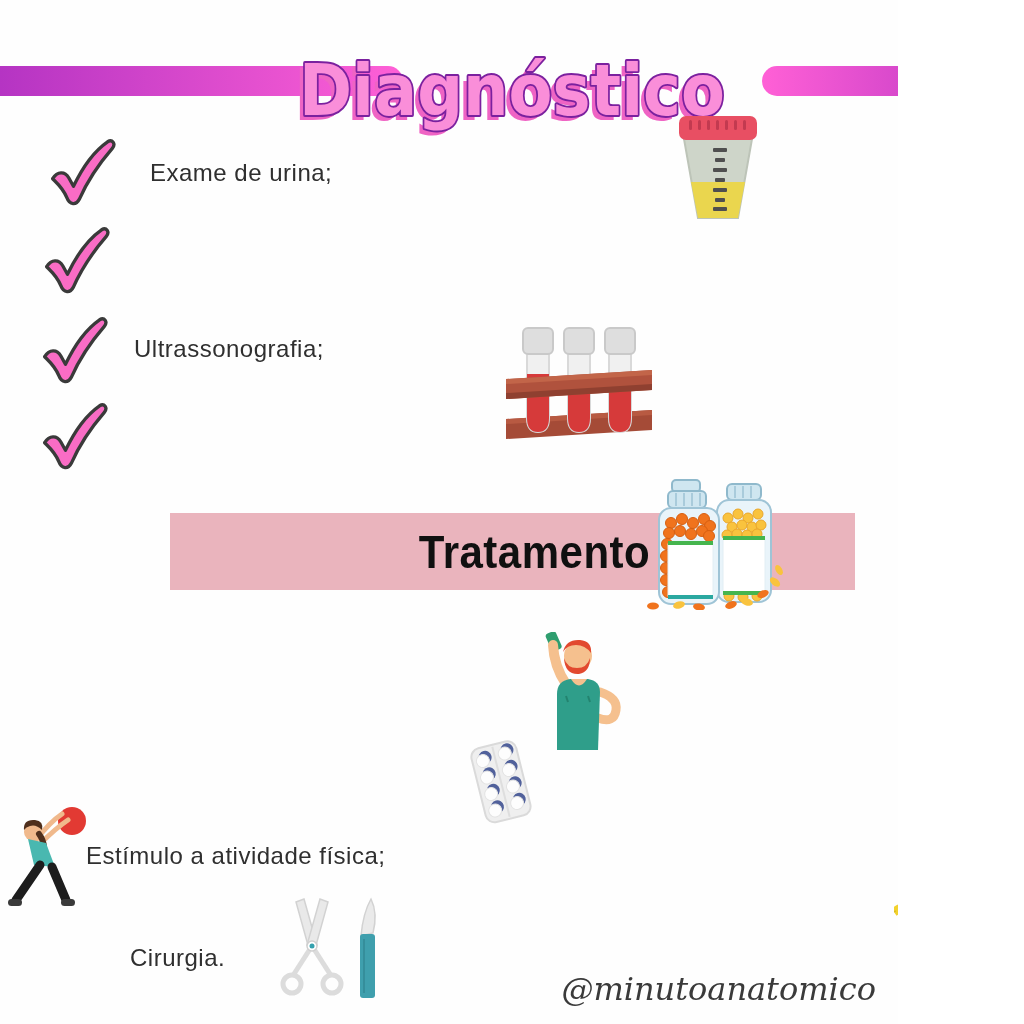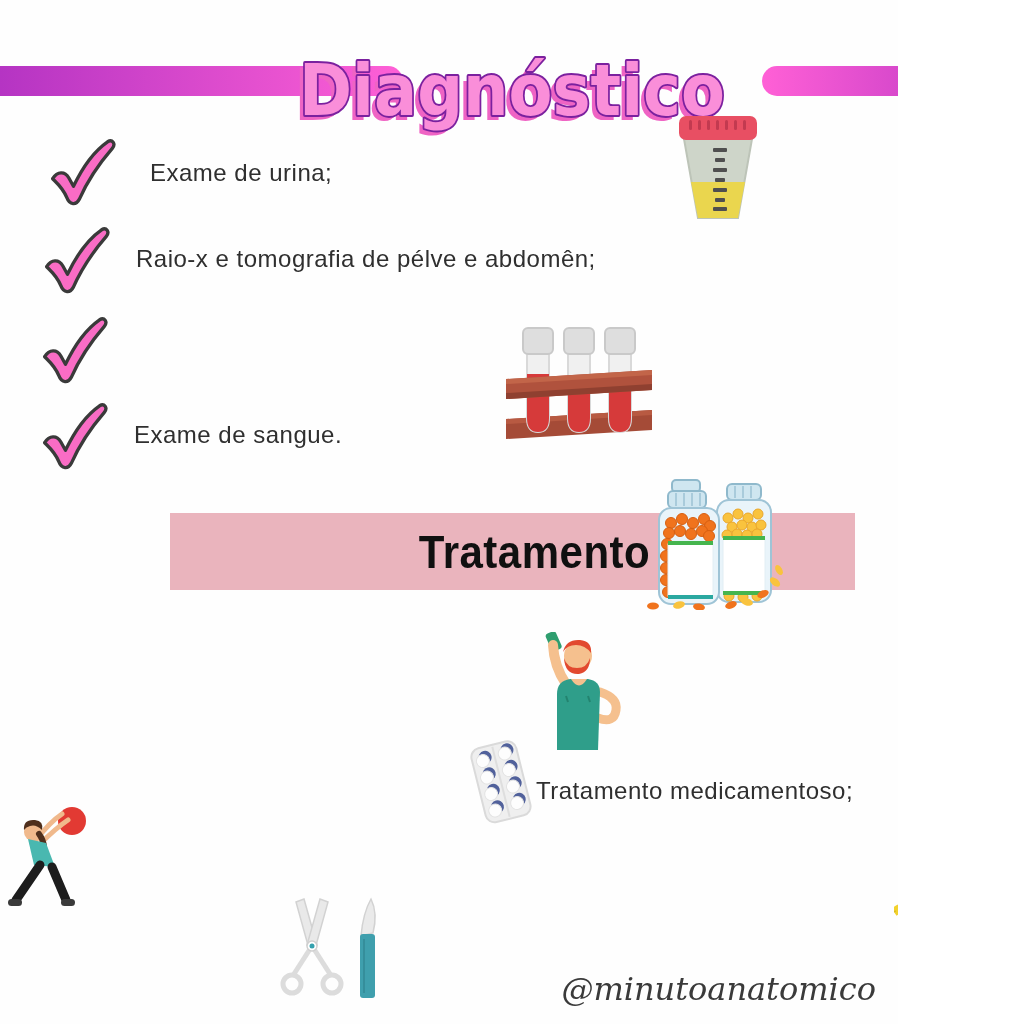--- a/index.html
+++ b/index.html
@@ -43,30 +43,29 @@
   </svg>
 
   <svg class="check" style="left:46px;top:138px" viewBox="0 0 76 76">
     <path d="M7 43 C12 35 20 35 24 42 L29 51 C39 30 52 13 65 4 C70 1 74 6 70 11 C57 26 43 47 35 65 C32 71 25 71 22 63 C18 53 12 48 7 43 Z" fill="var(--check-pink)" stroke="#3a3a3a" stroke-width="3.5" stroke-linejoin="round"></path>
   </svg>
   <div class="item-text" style="left:150px;top:173px">Exame de urina;</div>
 
   <svg class="check" style="left:40px;top:226px" viewBox="0 0 76 76">
     <path d="M7 43 C12 35 20 35 24 42 L29 51 C39 30 52 13 65 4 C70 1 74 6 70 11 C57 26 43 47 35 65 C32 71 25 71 22 63 C18 53 12 48 7 43 Z" fill="var(--check-pink)" stroke="#3a3a3a" stroke-width="3.5" stroke-linejoin="round"></path>
   </svg>
-  <div class="item-text" style="left:136px;top:259px">Raio-x e tomografia de pélve e abdomên;</div>
 
   <svg class="check" style="left:38px;top:316px" viewBox="0 0 76 76">
     <path d="M7 43 C12 35 20 35 24 42 L29 51 C39 30 52 13 65 4 C70 1 74 6 70 11 C57 26 43 47 35 65 C32 71 25 71 22 63 C18 53 12 48 7 43 Z" fill="var(--check-pink)" stroke="#3a3a3a" stroke-width="3.5" stroke-linejoin="round"></path>
   </svg>
+  <div class="item-text" style="left:134px;top:349px">Ultrassonografia;</div>
 
   <svg class="check" style="left:38px;top:402px" viewBox="0 0 76 76">
     <path d="M7 43 C12 35 20 35 24 42 L29 51 C39 30 52 13 65 4 C70 1 74 6 70 11 C57 26 43 47 35 65 C32 71 25 71 22 63 C18 53 12 48 7 43 Z" fill="var(--check-pink)" stroke="#3a3a3a" stroke-width="3.5" stroke-linejoin="round"></path>
   </svg>
-  <div class="item-text" style="left:134px;top:435px">Exame de sangue.</div>
 
   <div class="icon" style="left:663px;top:110px;width:110px;height:114px">
     <svg viewBox="0 0 110 114">
       <polygon points="21,29 89,29 75,108 35,108" fill="#ced5c9" stroke="#bdc4b8" stroke-width="2"></polygon>
       <polygon points="28,72 82,72 75,108 35,108" fill="#ead64e"></polygon>
       <rect x="16" y="6" width="78" height="24" rx="7" fill="#e84f63"></rect>
       <rect x="26" y="10" width="3" height="10" rx="1.5" fill="#c23a50"></rect>
         <rect x="35" y="10" width="3" height="10" rx="1.5" fill="#c23a50"></rect>
       <rect x="44" y="10" width="3" height="10" rx="1.5" fill="#c23a50"></rect>
         <rect x="53" y="10" width="3" height="10" rx="1.5" fill="#c23a50"></rect>
@@ -197,53 +196,54 @@
       <circle cx="33.5" cy="48.5" r="6.5" fill="#51619b"></circle>
         <circle cx="30.5" cy="51.5" r="6.5" fill="#fdfdfd" stroke="#e3e3e3"></circle>
       <circle cx="56.5" cy="46.5" r="6.5" fill="#51619b"></circle>
         <circle cx="53.5" cy="49.5" r="6.5" fill="#fdfdfd" stroke="#e3e3e3"></circle>
       <circle cx="33.5" cy="65.5" r="6.5" fill="#51619b"></circle>
         <circle cx="30.5" cy="68.5" r="6.5" fill="#fdfdfd" stroke="#e3e3e3"></circle>
       <circle cx="56.5" cy="63.5" r="6.5" fill="#51619b"></circle>
         <circle cx="53.5" cy="66.5" r="6.5" fill="#fdfdfd" stroke="#e3e3e3"></circle>
     </svg>
   </div>
-  <div class="item-text" style="left:536px;top:791px">Tratamento medicamentoso;</div>
 
   <div class="icon" style="left:6px;top:806px;width:104px;height:110px">
     <svg viewBox="0 0 104 110">
       <circle cx="66" cy="15" r="14" fill="#e23a33"></circle>
       <path d="M30 34 Q44 16 56 8" stroke="#f0b98c" stroke-width="5" fill="none" stroke-linecap="round"></path>
       <path d="M34 38 Q50 22 62 14" stroke="#f0b98c" stroke-width="5" fill="none" stroke-linecap="round"></path>
       <circle cx="27" cy="26" r="9" fill="#f0b98c"></circle>
       <path d="M18 24 Q17 13 29 14 Q38 15 36 24 Q30 18 24 20 Q20 21 18 24 Z" fill="#4f2f1c"></path>
       <path d="M33 28 Q42 40 35 56" stroke="#4f2f1c" stroke-width="6" fill="none" stroke-linecap="round"></path>
       <path d="M22 33 L40 37 L49 61 L28 59 Z" fill="#49b8b0"></path>
       <path d="M34 59 L10 94" stroke="#1d1d1d" stroke-width="9" stroke-linecap="round"></path>
       <path d="M46 61 L60 94" stroke="#1d1d1d" stroke-width="9" stroke-linecap="round"></path>
       <rect x="2" y="93" width="14" height="7" rx="3.5" fill="#3a3a3a"></rect>
       <rect x="55" y="93" width="14" height="7" rx="3.5" fill="#3a3a3a"></rect>
     </svg>
   </div>
+  <div class="item-text" style="left:86px;top:856px">Estímulo a atividade física;</div>
 
   <div class="icon" style="left:894px;top:874px;width:66px;height:66px">
     <svg viewBox="0 0 66 66">
       <circle cx="41" cy="13" r="12" fill="#3da04b"></circle>
       <path d="M33 8 Q41 2 50 7" stroke="#2e8a3c" stroke-width="3" fill="none"></path>
       <circle cx="15" cy="17" r="8" fill="#de392e"></circle>
       <path d="M12 9 L15 4 L18 9" stroke="#2e8a3c" stroke-width="3" fill="none"></path>
       <polygon points="23,4 29,2 27,14" fill="#ef7d1a"></polygon>
       <polygon points="8,23 55,19 59,64 5,64" fill="#d9a97c" stroke="#c08a58"></polygon>
       <polygon points="8,23 28,21 30,64 5,64" fill="#e3b78c"></polygon>
       <path d="M0 38 Q16 27 33 37 Q50 47 66 34" stroke="#f2d22e" stroke-width="9" fill="none"></path>
       <path d="M0 38 Q16 27 33 37 Q50 47 66 34" stroke="#d9b91f" stroke-width="1.5" fill="none" stroke-dasharray="2 5"></path>
       <path d="M60 36 Q65 46 58 56" stroke="#f2d22e" stroke-width="7" fill="none"></path>
     </svg>
   </div>
 
+  <div class="item-text" style="left:130px;top:958px">Cirurgia.</div>
   <div class="icon" style="left:276px;top:897px;width:110px;height:106px">
     <svg viewBox="0 0 110 106">
       <g>
         <polygon points="20,5 28,2 41,48 33,52" fill="#e9e9e9" stroke="#d2d2d2" stroke-width="1.5"></polygon>
         <polygon points="52,5 44,2 31,48 39,52" fill="#e9e9e9" stroke="#d2d2d2" stroke-width="1.5"></polygon>
         <path d="M34 52 L18 77" stroke="#dcdcdc" stroke-width="5"></path>
         <circle cx="16" cy="87" r="9" fill="none" stroke="#dcdcdc" stroke-width="5"></circle>
         <path d="M38 52 L54 77" stroke="#dcdcdc" stroke-width="5"></path>
         <circle cx="56" cy="87" r="9" fill="none" stroke="#dcdcdc" stroke-width="5"></circle>
         <circle cx="36" cy="49" r="5" fill="#ffffff" stroke="#cfcfcf" stroke-width="1.5"></circle>

